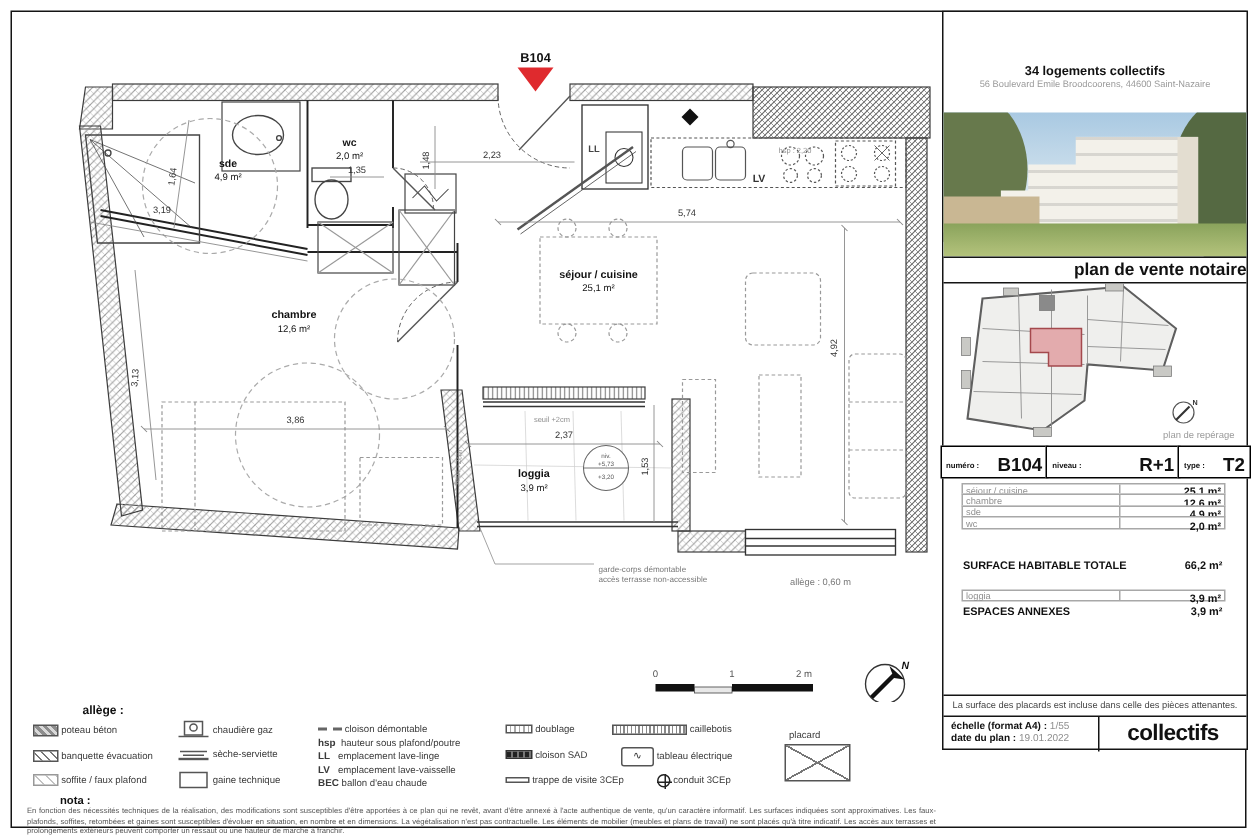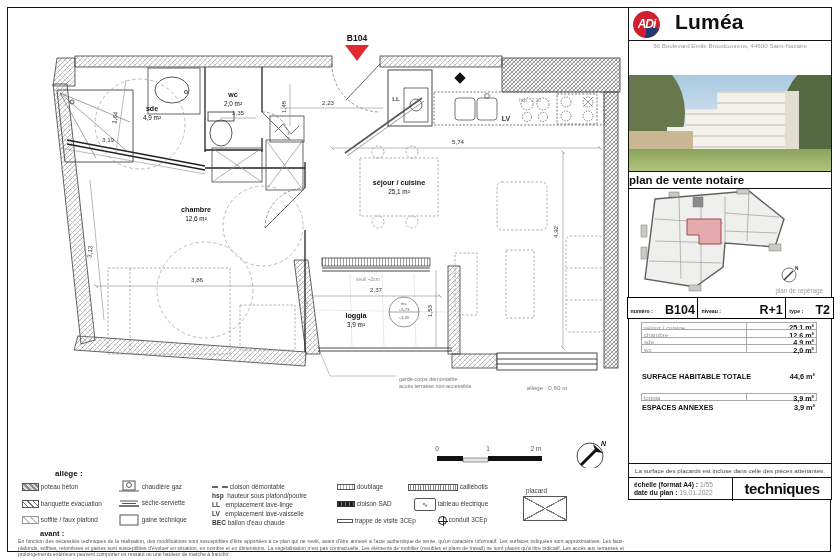--- a/index.html
+++ b/index.html
@@ -20,21 +20,21 @@
   .p-sub .l3{font-size:6.2px;color:#9a9a9a;margin-top:1px;}
   .p-photo{position:absolute;left:0;top:67px;width:100%;height:96px;overflow:hidden;
     background:linear-gradient(#a9c9e2,#e3edf2 72%,#cfe0d0 76%);}
   .ph-tree{position:absolute;border-radius:50%;}
   .ph-bldg{position:absolute;left:38px;top:16px;width:132px;height:62px;background:
     repeating-linear-gradient(180deg,rgba(90,90,90,.18) 0 2px,rgba(255,255,255,0) 2px 11px),#f3f1ea;
     clip-path:polygon(0 100%,0 58%,14% 58%,14% 30%,38% 30%,38% 0,100% 0,100% 100%);box-shadow:inset -14px 0 0 #e3ddd0;}
   .ph-low{position:absolute;left:0px;top:56px;width:64px;height:24px;background:#c9b793;}
   .ph-lawn{position:absolute;left:0;bottom:0;width:100%;height:22px;background:linear-gradient(#8aa35c,#b4c37c);}
   .p-bar{position:absolute;left:0;top:163px;width:100%;height:18px;border-top:1.2px solid #141414;border-bottom:1.2px solid #141414;
-    box-sizing:border-box;text-align:left;font-weight:bold;font-size:11.5px;line-height:17px;}
+    box-sizing:border-box;text-align:right;font-weight:bold;font-size:11.5px;line-height:17px;}
   .p-reper{position:absolute;left:0;top:181px;width:100%;height:108px;}
   .reper-cap{position:absolute;right:8px;bottom:3px;font-size:6.3px;color:#9a9a9a;}
   .p-info{position:absolute;left:-1px;top:289px;width:206px;height:22px;display:flex;}
   .p-cell{border:1.4px solid #000;box-sizing:border-box;margin-left:-1.4px;padding:1px 3px;position:relative;background:#fff;}
   .p-cell .cl{font-size:5.2px;font-weight:bold;}
   .p-cell .cv{position:absolute;right:3px;bottom:1px;font-size:12.5px;font-weight:bold;}
   .p-areas{position:absolute;left:12px;top:315px;width:176px;}
   .arow{position:relative;height:8.4px;border:1px solid #a8a8a8;box-sizing:border-box;margin-top:-1px;background:#fff;}
   .arow .al{position:absolute;left:2px;top:.6px;font-size:6.2px;color:#8f8f8f;}
   .arow .av{position:absolute;right:2px;top:.4px;font-size:7.2px;font-weight:bold;}
@@ -299,25 +299,22 @@
 
     <g>
       <circle cx="590" cy="456" r="13" fill="none" stroke="#333" stroke-width="0.9"></circle>
       <line x1="581" y1="465" x2="596" y2="450" stroke="#111" stroke-width="3"></line>
       <polygon points="593,444 603,453 596,452 594,447" fill="#111"></polygon>
       <text x="601" y="446" font-size="7" font-weight="bold" font-style="italic" fill="#111">N</text>
     </g>
   </svg>
 
   <div class="panel">
-    <div class="p-head">
-      <div class="logo">ADi</div>
-      <div class="p-title">Luméa</div>
-    </div>
     <div class="p-sub">
+      <div class="l2">34 logements collectifs</div>
       <div class="l3">56 Boulevard Emile Broodcoorens,  44600 Saint-Nazaire</div>
     </div>
     <div class="p-photo">
       <div class="ph-tree" style="left:-26px;top:-14px;width:82px;height:104px;background:#67794c;"></div>
       <div class="ph-tree" style="left:152px;top:-10px;width:78px;height:112px;background:#556942;"></div>
       <div class="ph-bldg"></div>
       <div class="ph-low"></div>
       <div class="ph-lawn"></div>
     </div>
     <div class="p-bar">plan de vente notaire</div>
@@ -386,42 +383,42 @@
         <span class="adiv"></span>
         <span class="av">4,9 m²</span>
       </div>
       <div class="arow">
         <span class="al">wc</span>
         <span class="adiv"></span>
         <span class="av">2,0 m²</span>
       </div>
       <div class="atotal">
         <span class="al">SURFACE HABITABLE TOTALE</span>
-        <span class="av">44,6 m²</span>
+        <span class="av">66,2 m²</span>
       </div>
       <div class="agap"></div>
       <div class="arow">
         <span class="al">loggia</span>
         <span class="adiv"></span>
         <span class="av">3,9 m²</span>
       </div>
       <div class="atotal" style="margin-top:2px">
         <span class="al">ESPACES ANNEXES</span>
         <span class="av">3,9 m²</span>
       </div>
     </div>
 
     <div class="p-note">La surface des placards est incluse dans celle des pièces attenantes.</div>
 
     <div class="p-foot">
       <div class="pf-left">
         <div><b>échelle (format A4) :</b> <span>1/55</span></div>
         <div><b>date du plan :</b> <span>19.01.2022</span></div>
       </div>
-      <div class="pf-right">techniques</div>
+      <div class="pf-right">collectifs</div>
     </div>
   </div>
 
   <div class="legend-title">allège :</div>
 
   <div class="lg" style="left:22px;top:483px"><span class="sw sw-solid"></span> <span>poteau béton</span></div>
   <div class="lg" style="left:22px;top:500px"><span class="sw sw-diag"></span> <span>banquette évacuation</span></div>
   <div class="lg" style="left:22px;top:516px"><span class="sw sw-light"></span> <span>soffite / faux plafond</span></div>
 
   <div class="lg" style="left:118px;top:480px">
@@ -454,15 +451,15 @@
   <div class="lg" style="left:337px;top:500px"><span class="sw sw-sad"></span> <span>cloison SAD</span></div>
   <div class="lg" style="left:337px;top:517px"><span class="sw sw-trap"></span> <span>trappe de visite 3CEp</span></div>
 
   <div class="lg" style="left:408px;top:483px"><span class="sw sw-cail"></span> <span>caillebotis</span></div>
   <div class="lg" style="left:414px;top:498px"><span class="sw sw-tab">∿</span> <span>tableau électrique</span></div>
   <div class="lg" style="left:438px;top:516px"><span class="sw sw-cond"></span> <span>conduit 3CEp</span></div>
 
   <div class="lg" style="left:526px;top:487px"><span>placard</span></div>
   <div class="lg" style="left:523px;top:496px"><span class="sw sw-plac"></span></div>
 
-  <div class="nota-title">avant :</div>
+  <div class="nota-title">nota :</div>
   <div class="nota-text">En fonction des nécessités techniques de la réalisation, des modifications sont susceptibles d'être apportées à ce plan qui ne revêt, avant d'être annexé à l'acte authentique de vente, qu'un caractère informatif. Les surfaces indiquées sont approximatives. Les faux-plafonds, soffites, retombées et gaines sont susceptibles d'évoluer en situation, en nombre et en dimensions. La végétalisation n'est pas contractuelle. Les éléments de mobilier (meubles et plans de travail) ne sont placés qu'à titre indicatif. Les accès aux terrasses et prolongements extérieurs peuvent comporter un ressaut ou une hauteur de marche à franchir.</div>
 </div>
 
 </body></html>

